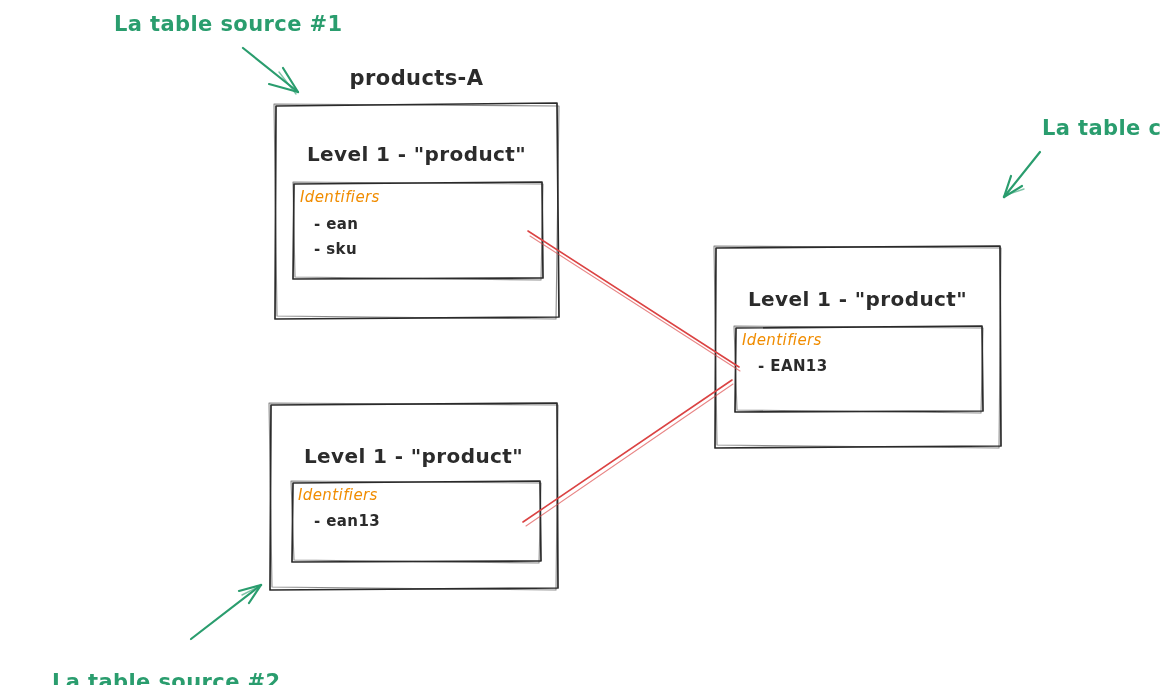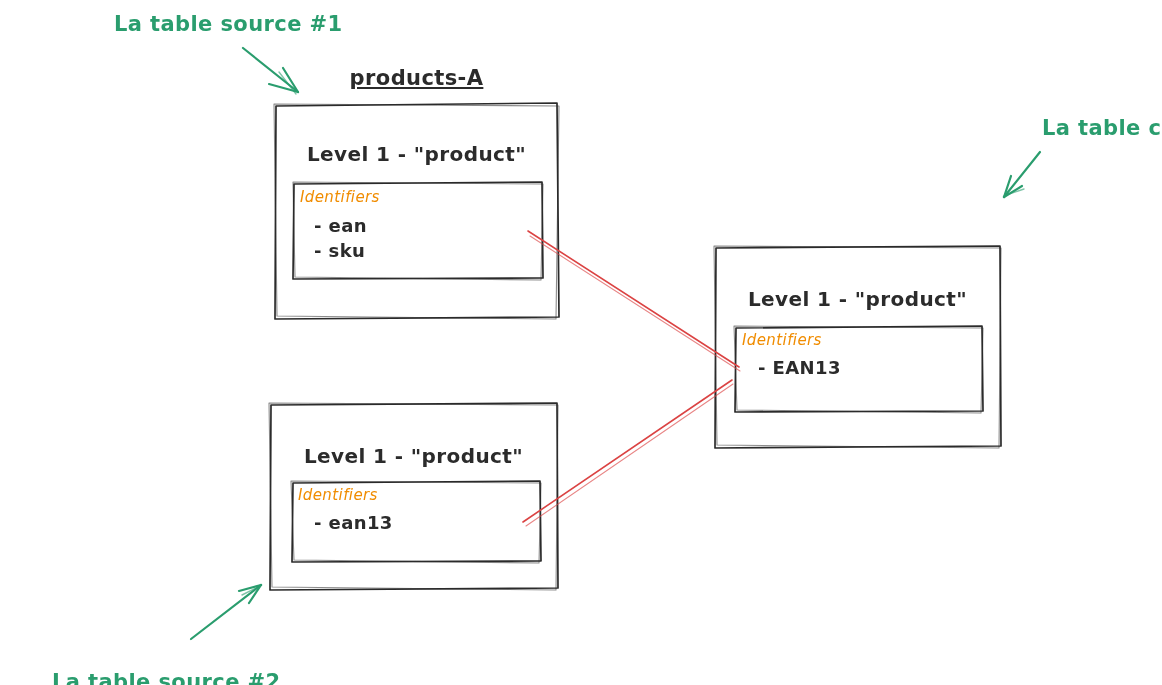--- a/index.html
+++ b/index.html
@@ -27,24 +27,24 @@
   }
   .sk-main { fill: none; stroke: var(--ink); stroke-width: 1.7; stroke-linecap: round; stroke-linejoin: round; }
   .sk-ghost { fill: none; stroke: var(--ink); stroke-width: 1.1; opacity: 0.55; stroke-linecap: round; stroke-linejoin: round; }
   .arrow { fill: none; stroke: var(--green); stroke-width: 2.2; stroke-linecap: round; stroke-linejoin: round; }
   .arrow-ghost { fill: none; stroke: var(--green); stroke-width: 1.4; opacity: 0.6; stroke-linecap: round; }
   .redline { fill: none; stroke: var(--red); stroke-width: 1.6; stroke-linecap: round; }
   .redline-ghost { fill: none; stroke: var(--red); stroke-width: 1.1; opacity: 0.65; stroke-linecap: round; }
 
   .txt { position: absolute; white-space: nowrap; letter-spacing: 0.4px; }
   .annotation { color: var(--green); font-size: 21px; font-weight: 600; }
-  .table-title { font-size: 21px; font-weight: 600; text-align: center; text-decoration: underline; }
+  .table-title { font-size: 21px; font-weight: 600; text-align: center; }
   .level-label { font-size: 20px; font-weight: 600; text-align: center; }
   .identifiers-label { color: var(--orange); font-size: 15px; font-weight: 400; font-style: italic; }
-  .identifier-item { font-size: 18px; font-weight: 600; }
+  .identifier-item { font-size: 15px; font-weight: 600; }
 
   
   .ann-source1 { left: 78px; top: 12px; }
   .ann-cible   { left: 1006px; top: 116px; }
   .ann-source2 { left: 16px; top: 670px; }
 
   
   .titleA { left: 238px; top: 66px;  width: 285px; }
   .levelA { left: 238px; top: 142px; width: 285px; }
   .idlblA { left: 264px; top: 188px; }

